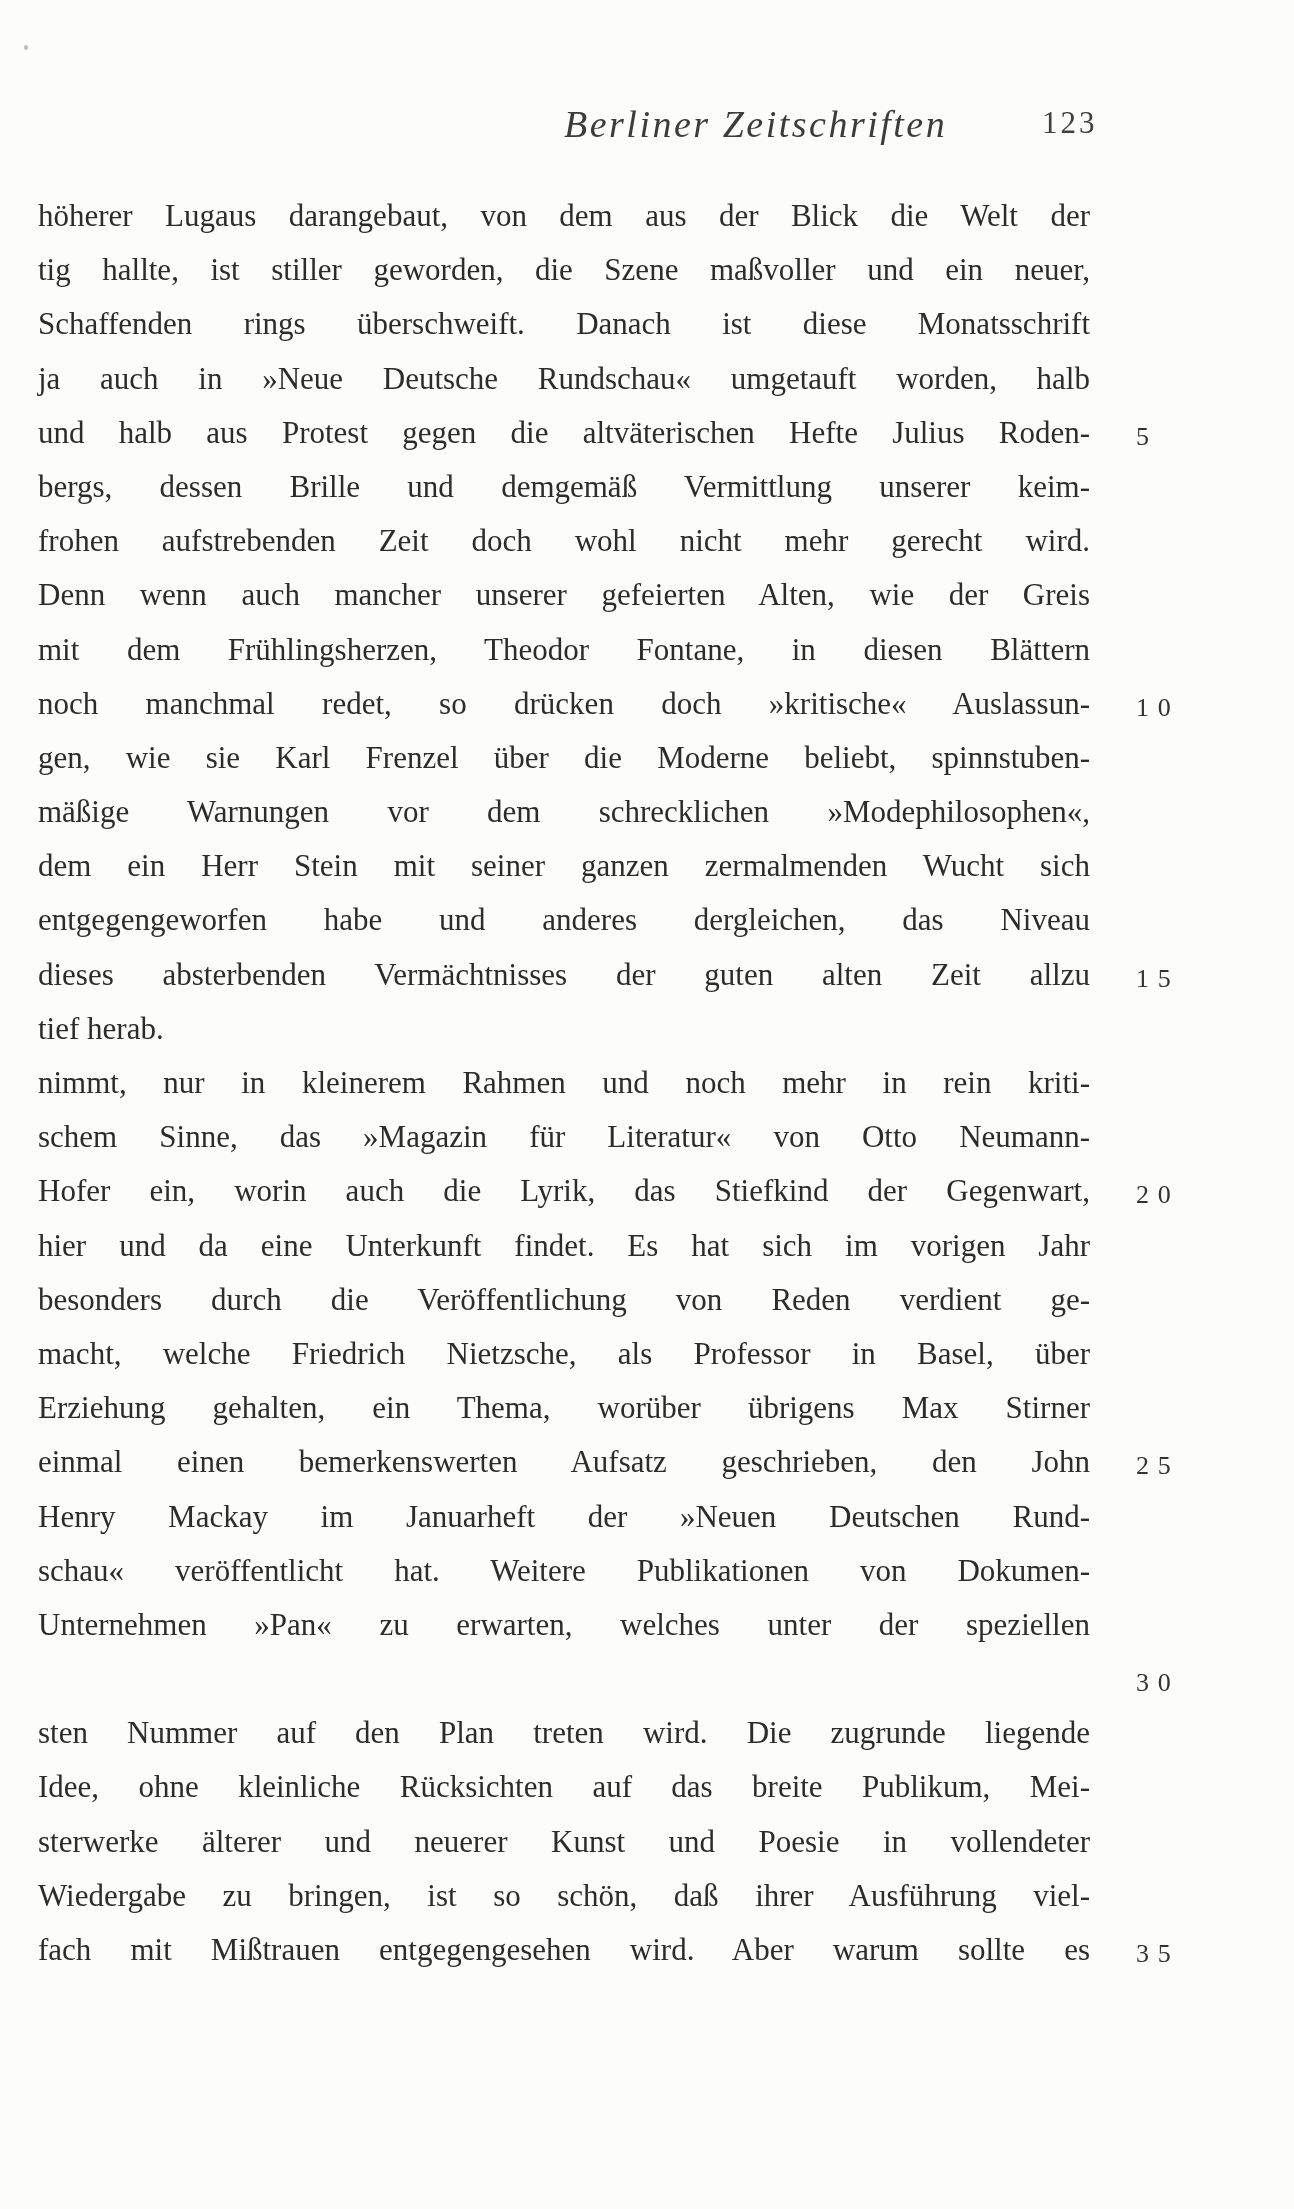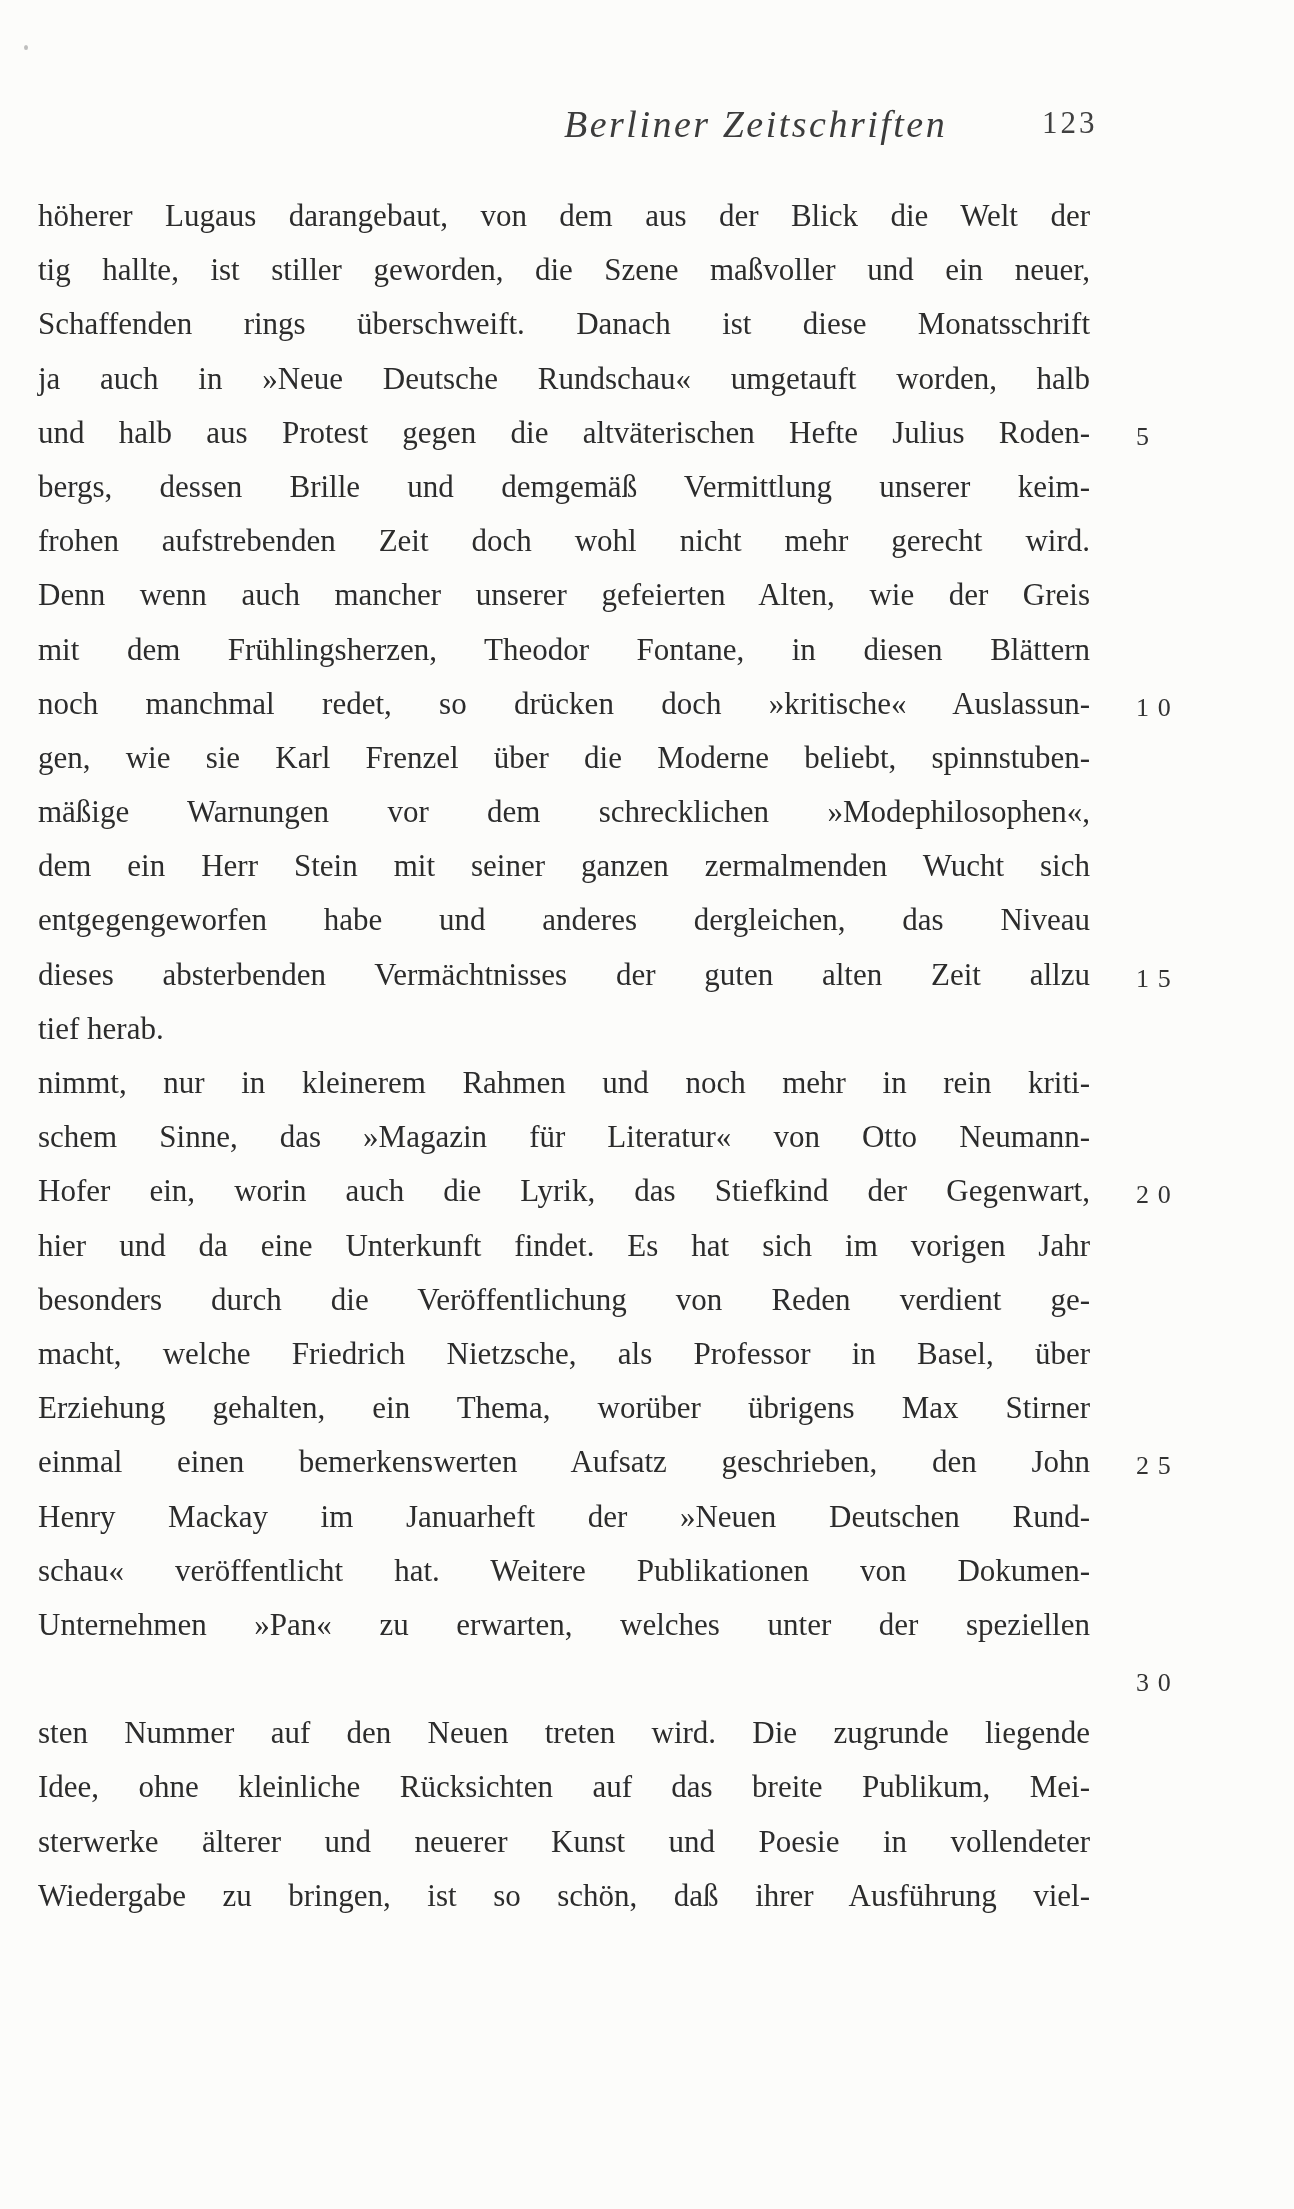--- a/index.html
+++ b/index.html
@@ -121,18 +121,19 @@
       <div class="line"><span class="line-text">Hofer ein, worin auch die Lyrik, das Stiefkind der Gegenwart,</span><span class="lineno">20</span></div>
       <div class="line"><span class="line-text">hier und da eine Unterkunft findet. Es hat sich im vorigen Jahr</span></div>
       <div class="line"><span class="line-text">besonders durch die Veröffentlichung von Reden verdient ge-</span></div>
       <div class="line"><span class="line-text">macht, welche Friedrich Nietzsche, als Professor in Basel, über</span></div>
       <div class="line"><span class="line-text">Erziehung gehalten, ein Thema, worüber übrigens Max Stirner</span></div>
       <div class="line"><span class="line-text">einmal einen bemerkenswerten Aufsatz geschrieben, den John</span><span class="lineno">25</span></div>
       <div class="line"><span class="line-text">Henry Mackay im Januarheft der »Neuen Deutschen Rund-</span></div>
       <div class="line"><span class="line-text">schau« veröffentlicht hat. Weitere Publikationen von Dokumen-</span></div>
       <div class="line"><span class="line-text">Unternehmen »Pan« zu erwarten, welches unter der speziellen</span></div>
       <div class="line"><span class="lineno">30</span></div>
-      <div class="line"><span class="line-text">sten Nummer auf den Neuen treten wird. Die zugrunde liegende</span></div>
+      <div class="line"><span class="line-text">sten Nummer auf den Plan treten wird. Die zugrunde liegende</span></div>
       <div class="line"><span class="line-text">Idee, ohne kleinliche Rücksichten auf das breite Publikum, Mei-</span></div>
       <div class="line"><span class="line-text">sterwerke älterer und neuerer Kunst und Poesie in vollendeter</span></div>
       <div class="line"><span class="line-text">Wiedergabe zu bringen, ist so schön, daß ihrer Ausführung viel-</span></div>
+      <div class="line"><span class="line-text">fach mit Mißtrauen entgegengesehen wird. Aber warum sollte es</span><span class="lineno">35</span></div>
     </div>
 </div>
 
 </body></html>

